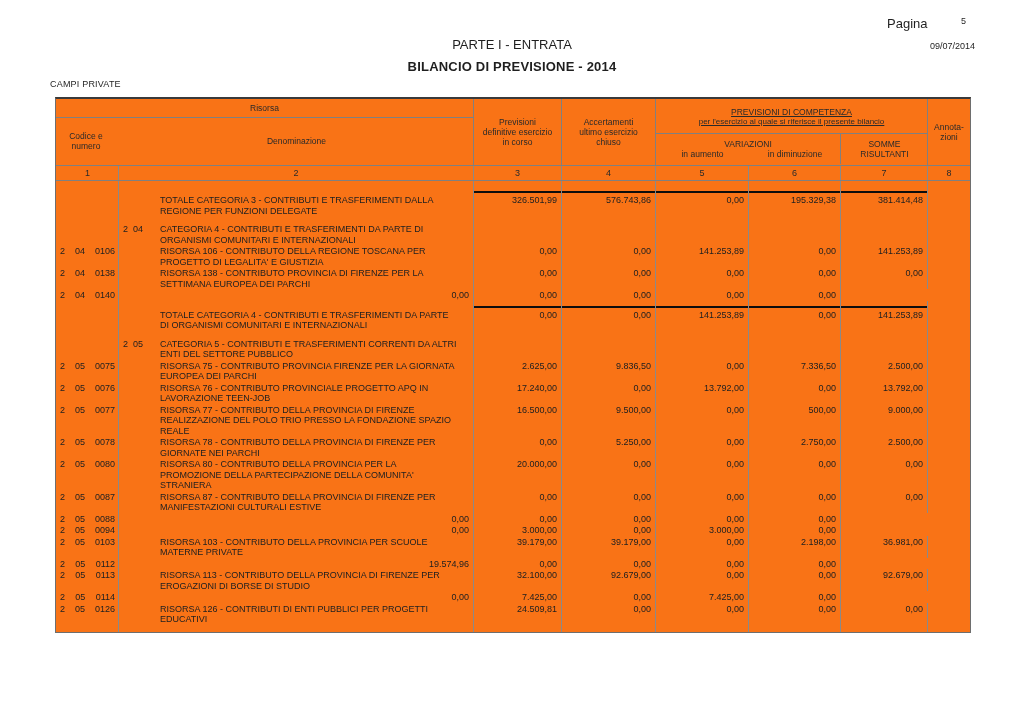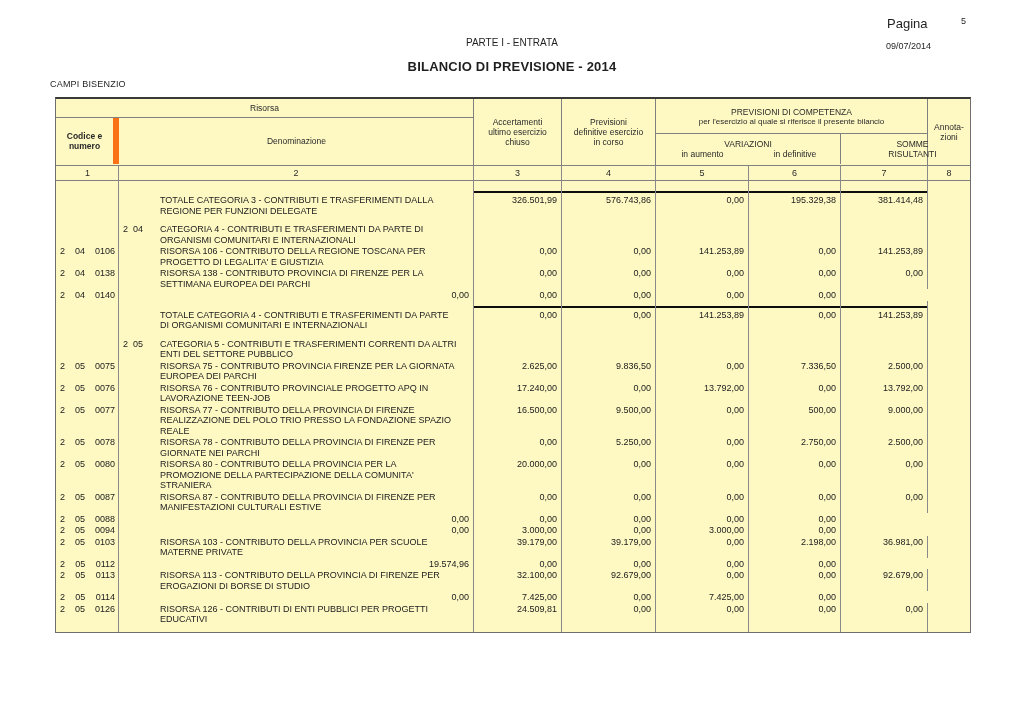--- a/index.html
+++ b/index.html
@@ -7,46 +7,46 @@
   body {
     position:relative;
     background:#ffffff;
     font-family:"Liberation Sans","DejaVu Sans",sans-serif;
     color:#1f1f1f;
     -webkit-font-smoothing:antialiased;
   }
   
   .doc-title { position:absolute; top:15px; left:0; width:1024px; text-align:center;
                font-size:13px; font-weight:bold; letter-spacing:.2px;margin-top:44px; }
-  .doc-subtitle { position:absolute; top:37px; left:0; width:1024px; text-align:center; font-size:10px; }
+  .doc-subtitle { position:absolute; top:37px; left:0; width:1024px; text-align:center; font-size:13px; }
   .pagina-label { position:absolute; top:16px; left:887px; font-size:13px; }
   .pagina-num { position:absolute; top:16px; left:930px; width:36px; text-align:right; font-size:9px; }
-  .doc-date { position:absolute; top:41px; left:844px; width:87px; text-align:right; font-size:9px; }
+  .doc-date { position:absolute; top:41px; left:888px; width:87px; text-align:right; font-size:9px; }
   .entity { position:absolute; top:79px; left:50px; font-size:9px; letter-spacing:.2px; }
 
   
   .table { position:absolute; left:55px; top:97px; width:916px;
-           border:1px solid #6e6e6e; border-top:2px solid #3a3a3a; background:#fef9c3; }
+           border:1px solid #6e6e6e; border-top:2px solid #3a3a3a; background:#f97316; }
   .grid8 { display:grid; grid-template-columns:63px 355px 88px 94px 93px 92px 87px 42px; }
 
   
   .thead { font-size:8.5px; color:#2a2a2a; }
   .th-top { display:grid; grid-template-columns:418px 88px 94px 272px 42px; }
   .hg { border-right:1px solid #808080; }
   .hg:last-child { border-right:none; }
   .h-center { display:flex; align-items:center; justify-content:center; text-align:center; white-space:pre-line; }
   .hg-risorsa .h-risorsa { height:19px; border-bottom:1px solid #808080; }
   .hg-risorsa .h-sub { display:grid; grid-template-columns:63px 355px; height:46px; }
-  .h-codice { border-right:6px solid #f97316;font-weight:bold; }
+  .h-codice { border-right:3px solid #f97316; }
   .hg-col3,.hg-col4,.hg-annot { height:66px; }
   .hg-comp .h-comp-title { height:35px; border-bottom:1px solid #808080;
-                           display:flex; flex-direction:column; align-items:center; justify-content:center; }
+                           display:flex; flex-direction:column; align-items:center; justify-content:center;text-decoration:underline; }
   .h-comp-main { font-size:8.5px; }
   .h-comp-sub2 { font-size:8px; }
-  .hg-comp .h-comp-lower { display:grid; grid-template-columns:185px 87px; height:30px;gap:28px; }
+  .hg-comp .h-comp-lower { display:grid; grid-template-columns:185px 87px; height:30px; }
   .h-var { border-right:1px solid #808080; display:flex; flex-direction:column; justify-content:center; }
   .h-var-title { text-align:center; }
   .h-var-cols { display:grid; grid-template-columns:93px 92px; }
   .h-var-cols span { text-align:center; }
   .th-nums { border-top:1px solid #808080; border-bottom:1px solid #808080; }
   .th-nums .c { height:14px; display:flex; align-items:center; justify-content:center; font-size:9px; }
 
   
   .tbody { font-size:9px; line-height:10.5px; color:#212121; }
   .c { border-right:1px solid #8a8a8a; min-width:0; }
@@ -66,51 +66,51 @@
   .num { text-align:right; padding-right:4px; }
 </style>
 </head>
 <body>
 
 <div class="doc-title">BILANCIO DI PREVISIONE - 2014</div>
 <div class="doc-subtitle">PARTE I - ENTRATA</div>
 <div class="pagina-label">Pagina</div>
 <div class="pagina-num">5</div>
 <div class="doc-date">09/07/2014</div>
-<div class="entity">CAMPI BISENZIO</div>
+<div class="entity">CAMPI PRIVATE</div>
 
 <div class="table">
 
   <div class="thead">
     <div class="th-top">
       <div class="hg hg-risorsa">
         <div class="h-risorsa h-center">Risorsa</div>
         <div class="h-sub">
           <div class="h-codice h-center">Codice e
 numero</div>
           <div class="h-center">Denominazione</div>
         </div>
       </div>
+      <div class="hg hg-col4 h-center">Previsioni
+definitive esercizio
+in corso</div>
       <div class="hg hg-col3 h-center">Accertamenti
 ultimo esercizio
 chiuso</div>
-      <div class="hg hg-col4 h-center">Previsioni
-definitive esercizio
-in corso</div>
       <div class="hg hg-comp">
         <div class="h-comp-title">
           <div class="h-comp-main">PREVISIONI DI COMPETENZA</div>
           <div class="h-comp-sub2">per l'esercizio al quale si riferisce il presente bilancio</div>
         </div>
         <div class="h-comp-lower">
           <div class="h-var">
             <div class="h-var-title">VARIAZIONI</div>
             <div class="h-var-cols">
               <span>in aumento</span>
-              <span>in definitive</span>
+              <span>in diminuzione</span>
             </div>
           </div>
           <div class="h-center">SOMME
 RISULTANTI</div>
         </div>
       </div>
       <div class="hg hg-annot h-center">Annota-
 zioni</div>
     </div>
     <div class="th-nums grid8">

